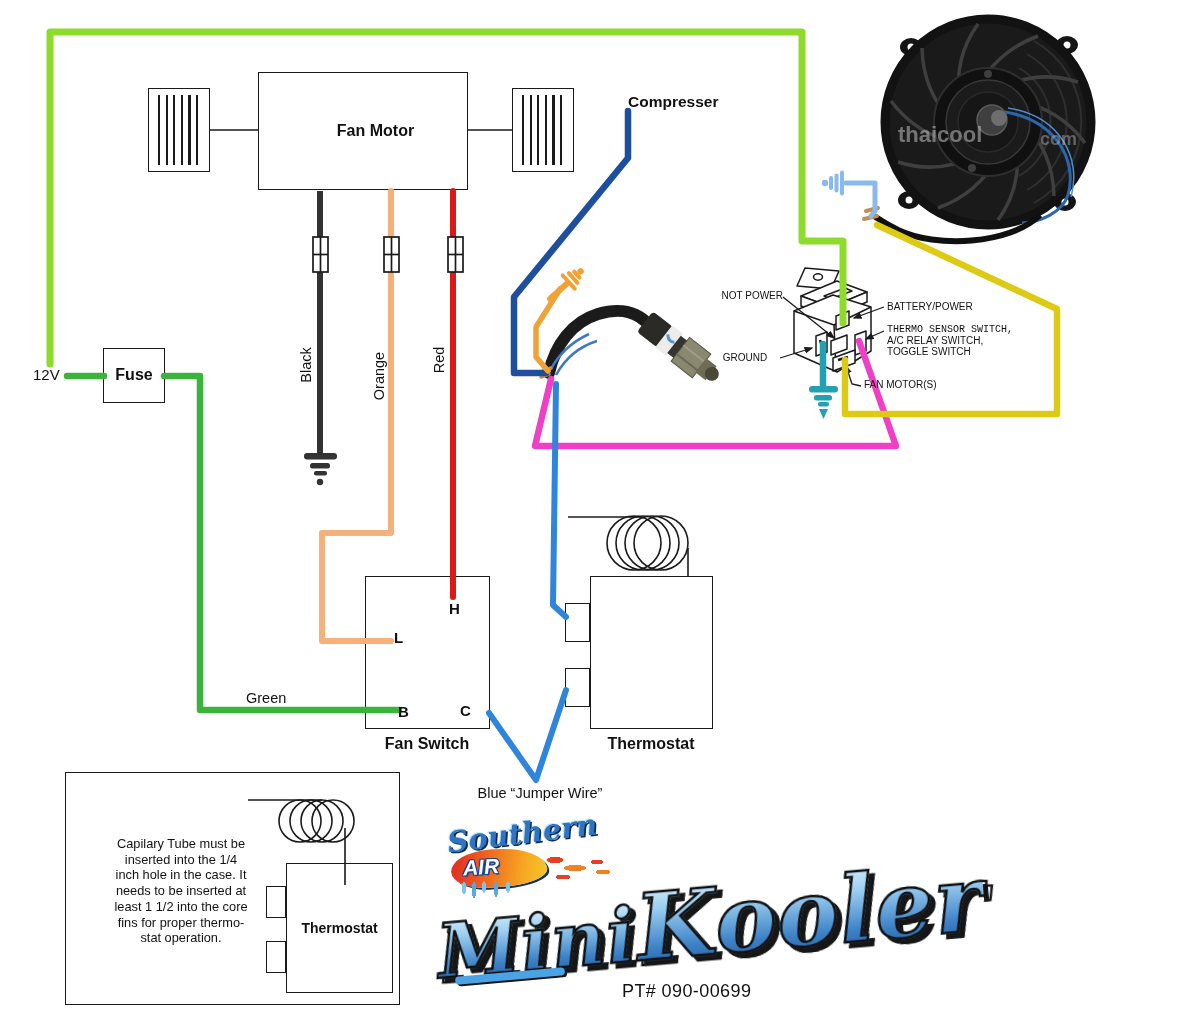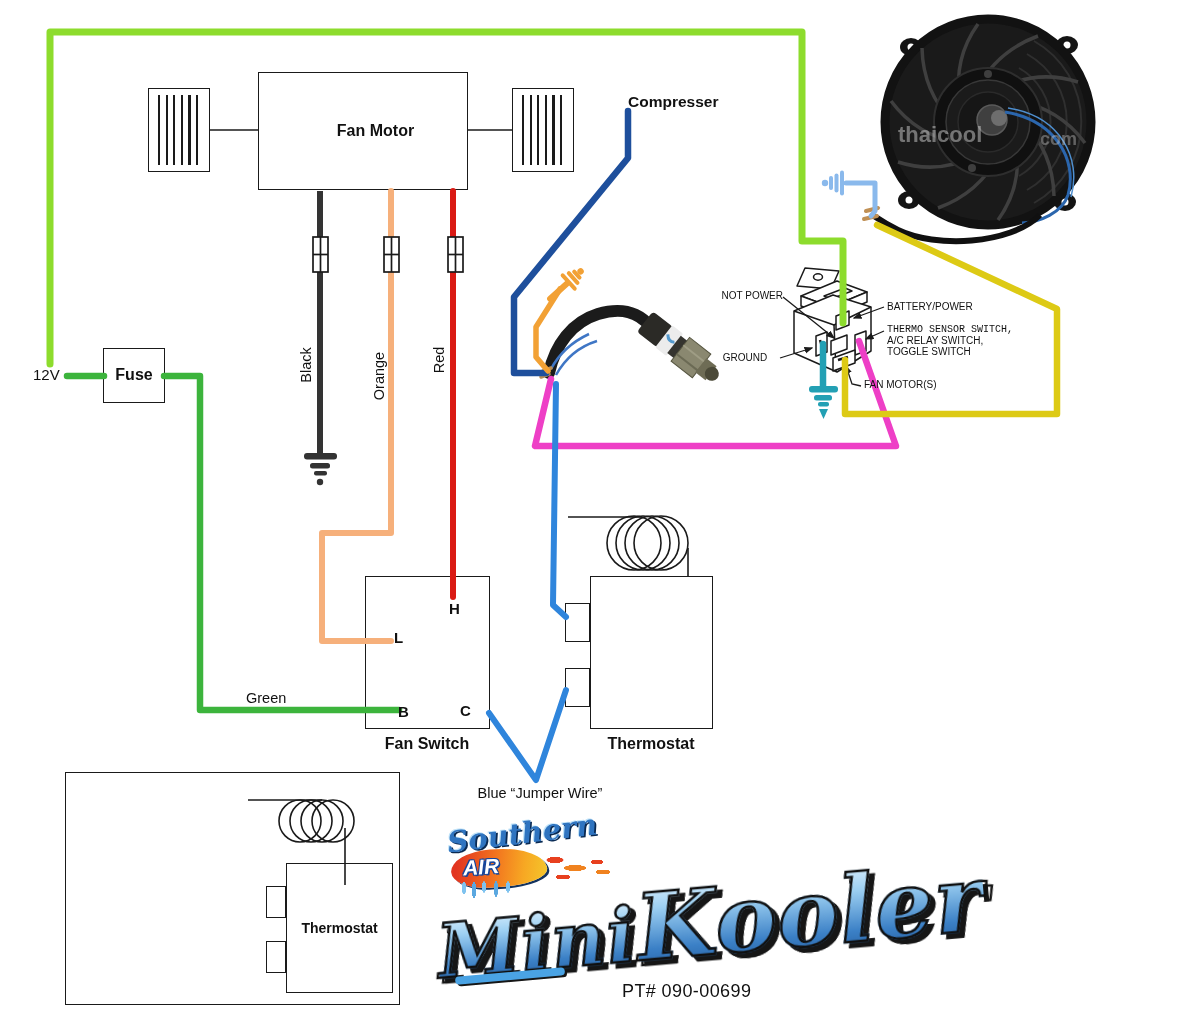--- a/index.html
+++ b/index.html
@@ -279,20 +279,29 @@
     <div class="lbl center" style="left:440px;top:785px;width:200px;font-size:14.5px;">Blue “Jumper Wire”</div>
 
     <div class="lbl relay-lbl" style="left:713px;top:291px;width:70px;text-align:right;">NOT POWER</div>
     <div class="lbl relay-lbl" style="left:887px;top:302px;">BATTERY/POWER</div>
     <div class="lbl relay-lbl" style="left:887px;top:325px;font-family:Liberation Mono, monospace;">THERMO SENSOR SWITCH,</div>
     <div class="lbl relay-lbl" style="left:887px;top:336px;">A/C RELAY SWITCH,</div>
     <div class="lbl relay-lbl" style="left:887px;top:347px;">TOGGLE SWITCH</div>
     <div class="lbl relay-lbl" style="left:710px;top:353px;width:70px;text-align:center;">GROUND</div>
     <div class="lbl relay-lbl" style="left:864px;top:380px;">FAN MOTOR(S)</div>
 
+    <div class="note-text">
+      <div>Capilary Tube must be</div>
+      <div>inserted into the 1/4</div>
+      <div>inch hole in the case. It</div>
+      <div>needs to be inserted at</div>
+      <div>least 1 1/2 into the core</div>
+      <div>fins for proper thermo-</div>
+      <div>stat operation.</div>
+    </div>
     <div class="lbl bold center" style="left:286px;top:920px;width:107px;font-size:14px;">Thermostat</div>
 
     <div class="southern">Southern</div>
     <div class="airflame">
       <span class="air-txt">AIR</span>
     </div>
     <div class="flame-bits"></div>
     <div class="icicles"></div>
     <div class="minikooler"><span class="mk mk-mini">Mini</span><span class="mk mk-kooler">Kooler</span></div>
     <div class="mini-underline"></div>

